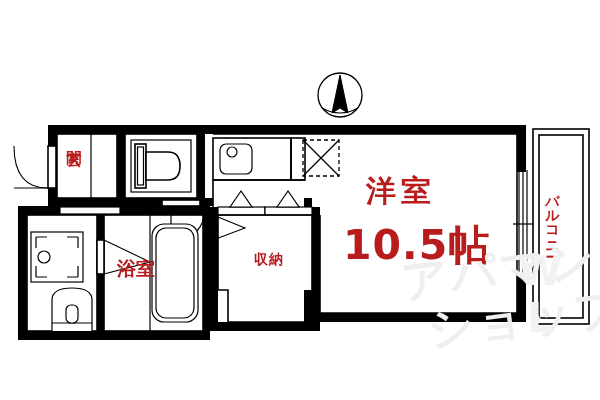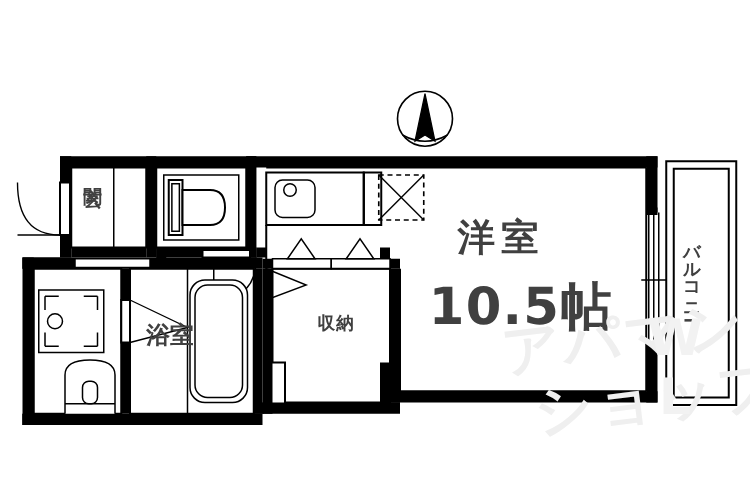--- a/index.html
+++ b/index.html
@@ -32,21 +32,21 @@
   .fixture    { fill: #ffffff; stroke: #000000; stroke-width: 1.6; }
   .fixture-thin { fill: #ffffff; stroke: #000000; stroke-width: 1.2; }
   .dashed     { fill: none; stroke: #000000; stroke-width: 1.3; stroke-dasharray: 4 3; }
   .swing      { fill: none; stroke: #000000; stroke-width: 1.1; }
   .tri        { fill: #ffffff; stroke: #000000; stroke-width: 1.2; }
   .compass    { fill: #ffffff; stroke: #000000; stroke-width: 1.3; }
   .compass-fill { fill: #000000; stroke: #000000; stroke-width: 1; }
 
   .lbl {
     position: absolute;
-    color: #404040;
+    color: #b91c1c;
     font-family: "DejaVu Sans", "Liberation Sans", sans-serif;
     font-weight: 700;
     line-height: 1.0;
     white-space: pre;
     letter-spacing: 0;
     user-select: none;
   }
   .lbl-vert {
     writing-mode: vertical-rl;
     text-orientation: upright;

